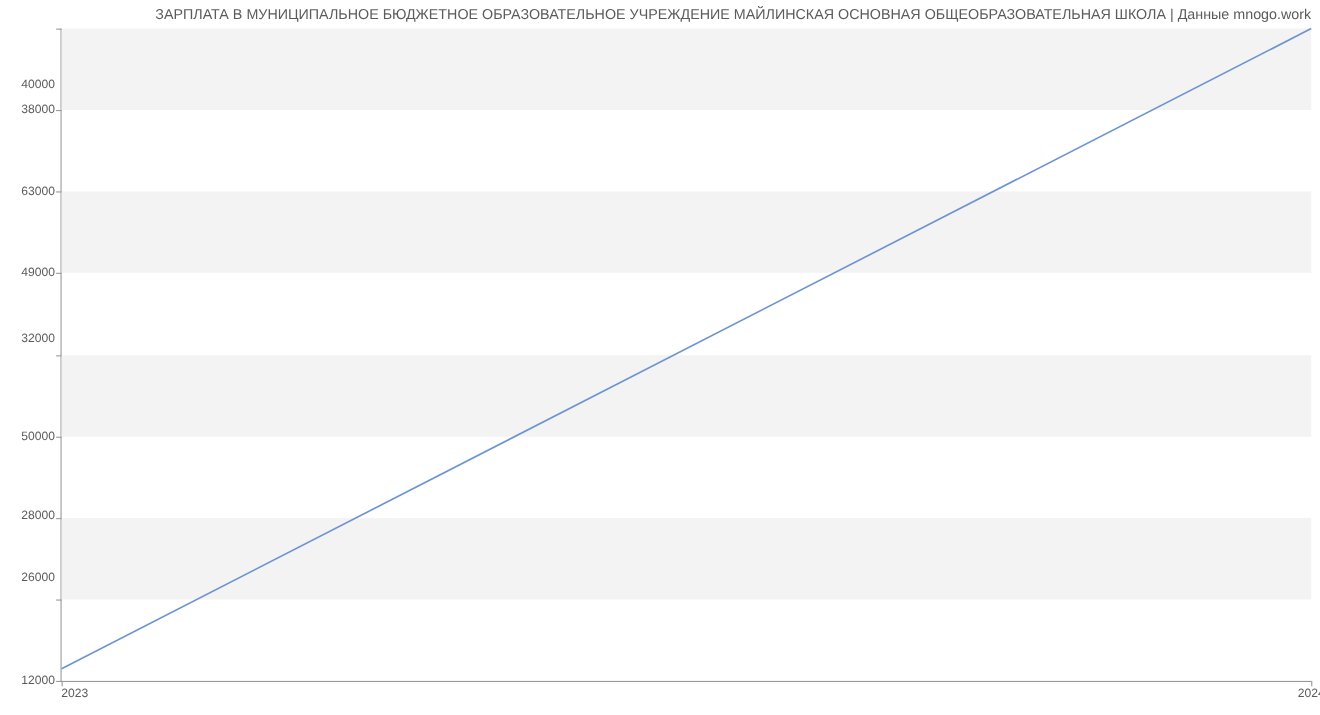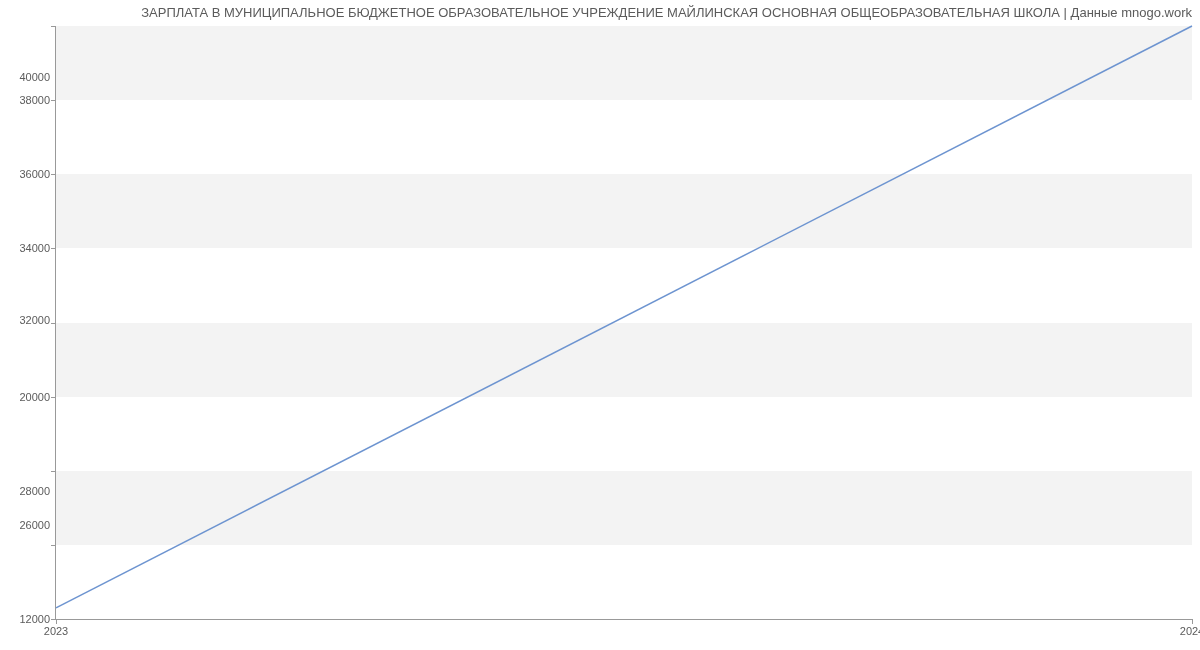--- a/index.html
+++ b/index.html
@@ -99,32 +99,32 @@
       <div class="band" style="top: 148.25px; height: 74.125px;"></div>
       <div class="band" style="top: 296.5px; height: 74.125px;"></div>
       <div class="band" style="top: 444.75px; height: 74.125px;"></div>
     <svg class="line-layer" id="line-layer" preserveAspectRatio="none" viewBox="0 0 1136 593">
         <path d="M0 581.88125 L1136 0" class="series-line" stroke="#6d94d0"></path>
       </svg>
   <div class="y-tick-label" style="top: 593px;">12000</div>
       <div class="y-tick-mark" style="top: 593px;"></div>
       <div class="y-tick-label" style="top: 499px;">26000</div>
       <div class="y-tick-mark" style="top: 518.875px;"></div>
-      <div class="y-tick-label" style="top: 465px;">28000</div>
+      <div class="y-tick-label" style="top: 443px;">28000</div>
       <div class="y-tick-mark" style="top: 444.75px;"></div>
-      <div class="y-tick-label" style="top: 370.625px;">20000</div>
+      <div class="y-tick-label" style="top: 370.625px;">50000</div>
       <div class="y-tick-mark" style="top: 370.625px;"></div>
-      <div class="y-tick-label" style="top: 294px;">32000</div>
+      <div class="y-tick-label" style="top: 282px;">32000</div>
       <div class="y-tick-mark" style="top: 296.5px;"></div>
-      <div class="y-tick-label" style="top: 222.375px;">34000</div>
+      <div class="y-tick-label" style="top: 222.375px;">49000</div>
       <div class="y-tick-mark" style="top: 222.375px;"></div>
-      <div class="y-tick-label" style="top: 148.25px;">36000</div>
+      <div class="y-tick-label" style="top: 148.25px;">63000</div>
       <div class="y-tick-mark" style="top: 148.25px;"></div>
       <div class="y-tick-label" style="top: 74.125px;">38000</div>
       <div class="y-tick-mark" style="top: 74.125px;"></div>
       <div class="y-tick-label" style="top: 11px; margin-top: 40px;">40000</div>
       <div class="y-tick-mark" style="top: 0px;"></div>
-      <div class="x-tick-label" style="left: 0px;">2023</div>
+      <div class="x-tick-label" style="left: 12px;">2023</div>
       <div class="x-tick-mark" style="left: 0px;"></div>
       <div class="x-tick-label" style="left: 1136px;">2024</div>
       <div class="x-tick-mark" style="left: 1136px;"></div>
     </div>
 </div>
 
 </body></html>

